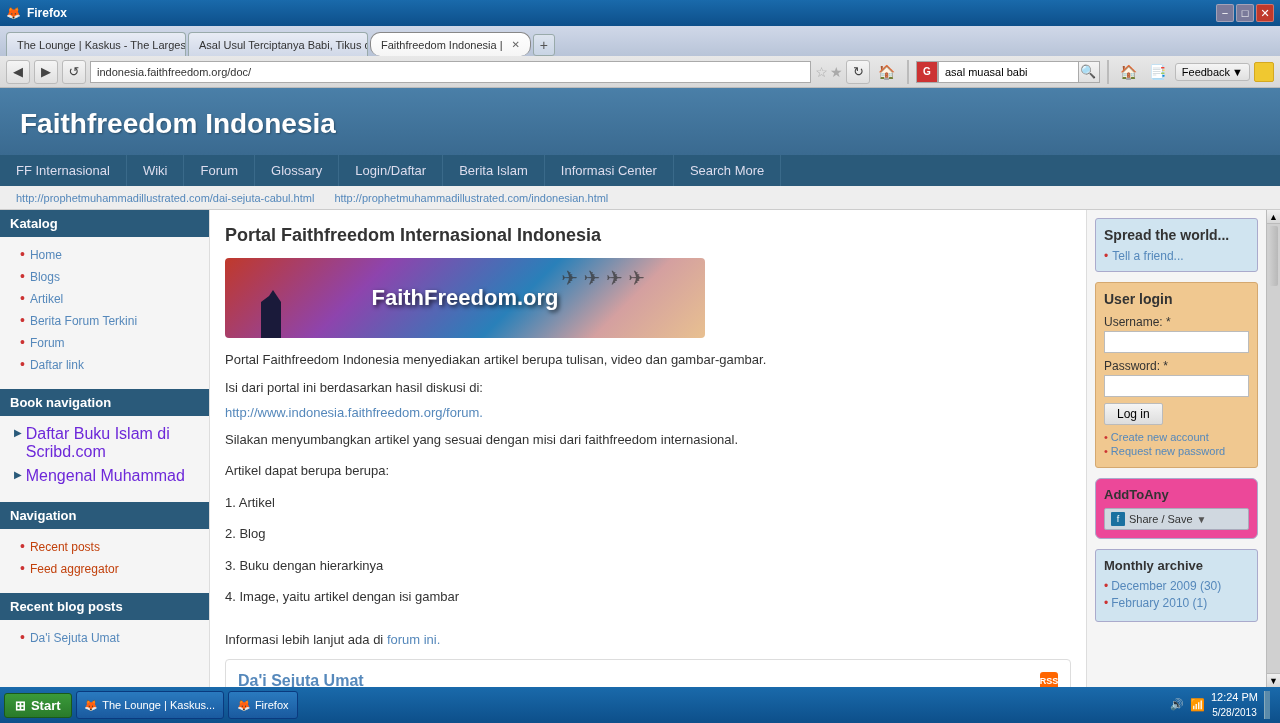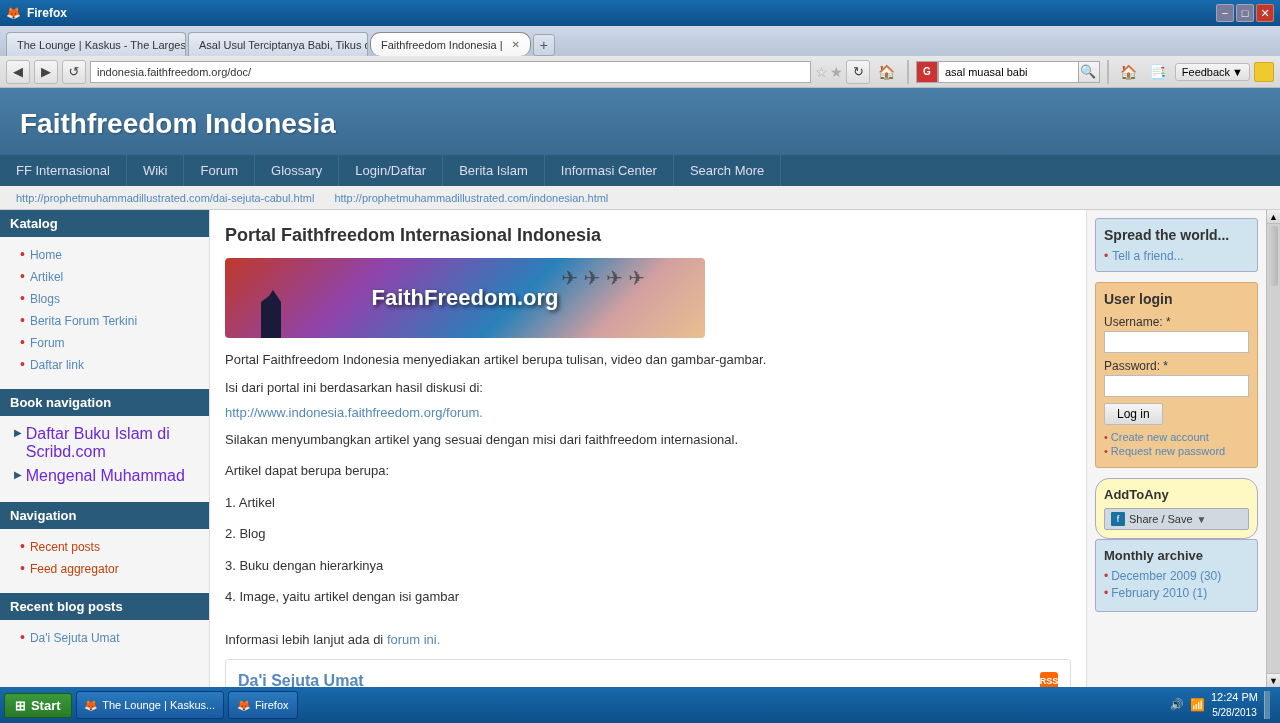--- a/index.html
+++ b/index.html
@@ -102,21 +102,21 @@
     .widget-link { color: #5588bb; font-size: 12px; text-decoration: none; display: flex; align-items: center; gap: 4px; }
     .widget-link::before { content: "•"; color: #cc3333; }
     .user-login-box { background: #f0c890; border: 1px solid #d4a870; border-radius: 3px; padding: 8px; margin-bottom: 10px; }
     .login-title { font-size: 14px; font-weight: bold; color: #333; margin-bottom: 8px; }
     .login-label { font-size: 12px; color: #333; margin-bottom: 2px; }
     .login-input { width: 100%; height: 22px; border: 1px solid #bbb; padding: 0 4px; font-size: 12px; margin-bottom: 6px; background: white; }
     .login-btn { background: linear-gradient(to bottom, #f5f5f5, #ddd); border: 1px solid #bbb; padding: 3px 12px; font-size: 12px; cursor: pointer; border-radius: 2px; }
     .login-links { margin-top: 6px; }
     .login-links a { color: #5588bb; font-size: 11px; text-decoration: none; display: block; margin-bottom: 2px; }
     .login-links a::before { content: "•"; color: #cc3333; margin-right: 3px; }
-    .addtoany-box { background: #fef9c3; border: 1px solid #aac; border-radius: 14px; padding: 8px; }
+    .addtoany-box { background: #ec4899; border: 1px solid #aac; border-radius: 6px; padding: 8px; margin-bottom: 10px; }
     .addtoany-title { font-size: 13px; font-weight: bold; color: #333; margin-bottom: 6px; }
     .share-bar { background: #d0d8e0; border: 1px solid #aab; border-radius: 2px; padding: 3px 6px; font-size: 11px; color: #333; display: flex; align-items: center; gap: 4px; cursor: pointer; }
     .share-icon { width: 14px; height: 14px; background: #1a70a0; color: white; font-size: 9px; display: flex; align-items: center; justify-content: center; border-radius: 1px; }
     .monthly-archive-box { background: #d0e4f0; border: 1px solid #aac; border-radius: 3px; padding: 8px; }
     .archive-title { font-size: 13px; font-weight: bold; color: #333; margin-bottom: 6px; }
     .archive-link { color: #5588bb; font-size: 12px; text-decoration: none; display: block; margin-bottom: 3px; }
     .archive-link::before { content: "•"; color: #cc3333; margin-right: 3px; }
 
     
     .scroll-track { width: 14px; background: #d0d0d0; border-left: 1px solid #bbb; display: flex; flex-direction: column; }
@@ -209,22 +209,22 @@
       <a>http://prophetmuhammadillustrated.com/indonesian.html</a>
     </div>
 
     <div class="content-area">
 
       <div class="left-sidebar">
         <div class="sidebar-section">
           <div class="sidebar-header">Katalog</div>
           <ul class="sidebar-list">
             <li><a>Home</a></li>
+            <li><a>Blogs</a></li>
             <li><a>Artikel</a></li>
-            <li><a>Blogs</a></li>
             <li><a>Berita Forum Terkini</a></li>
             <li><a>Forum</a></li>
             <li><a>Daftar link</a></li>
           </ul>
         </div>
 
         <div class="book-nav-section">
           <div class="book-nav-header">Book navigation</div>
           <ul class="book-nav-list">
             <li>

